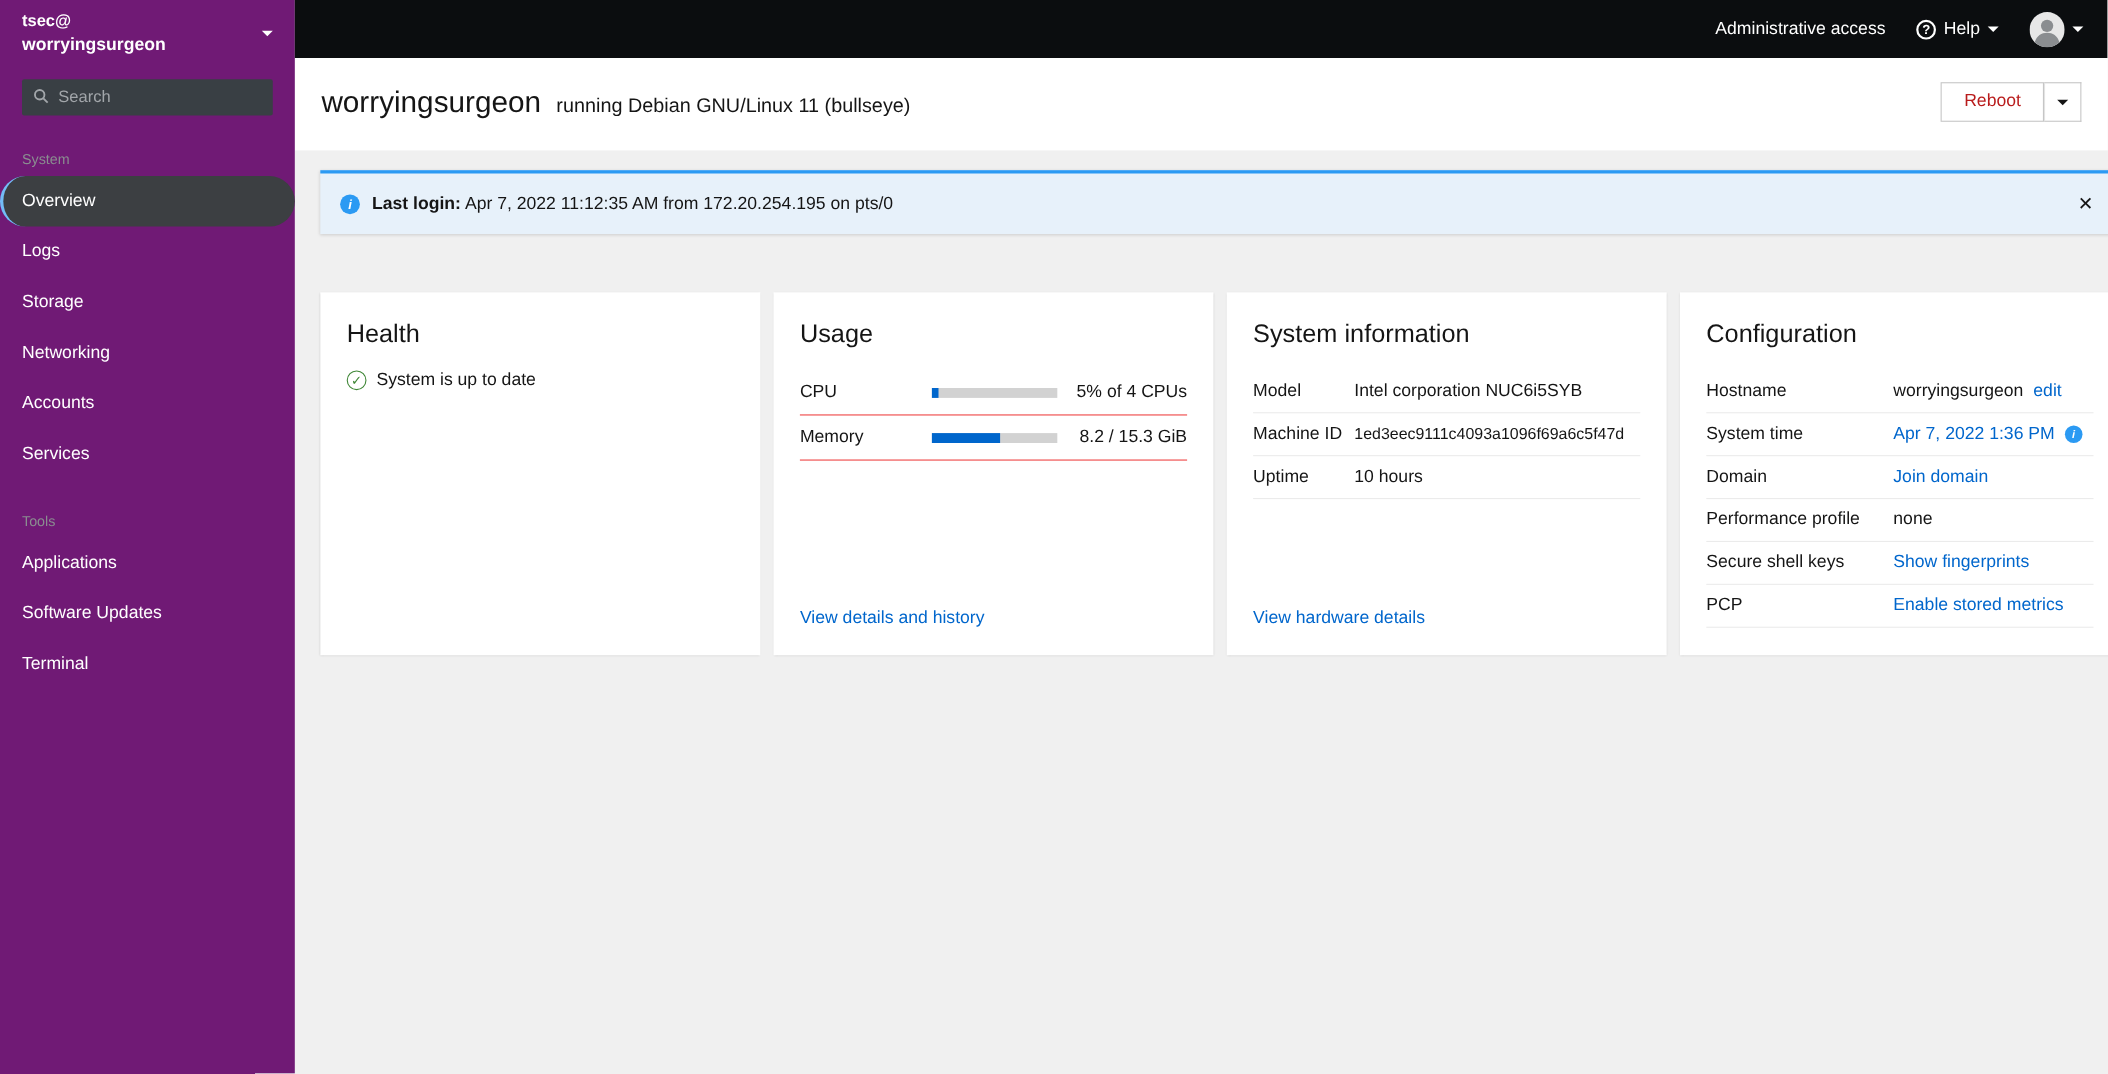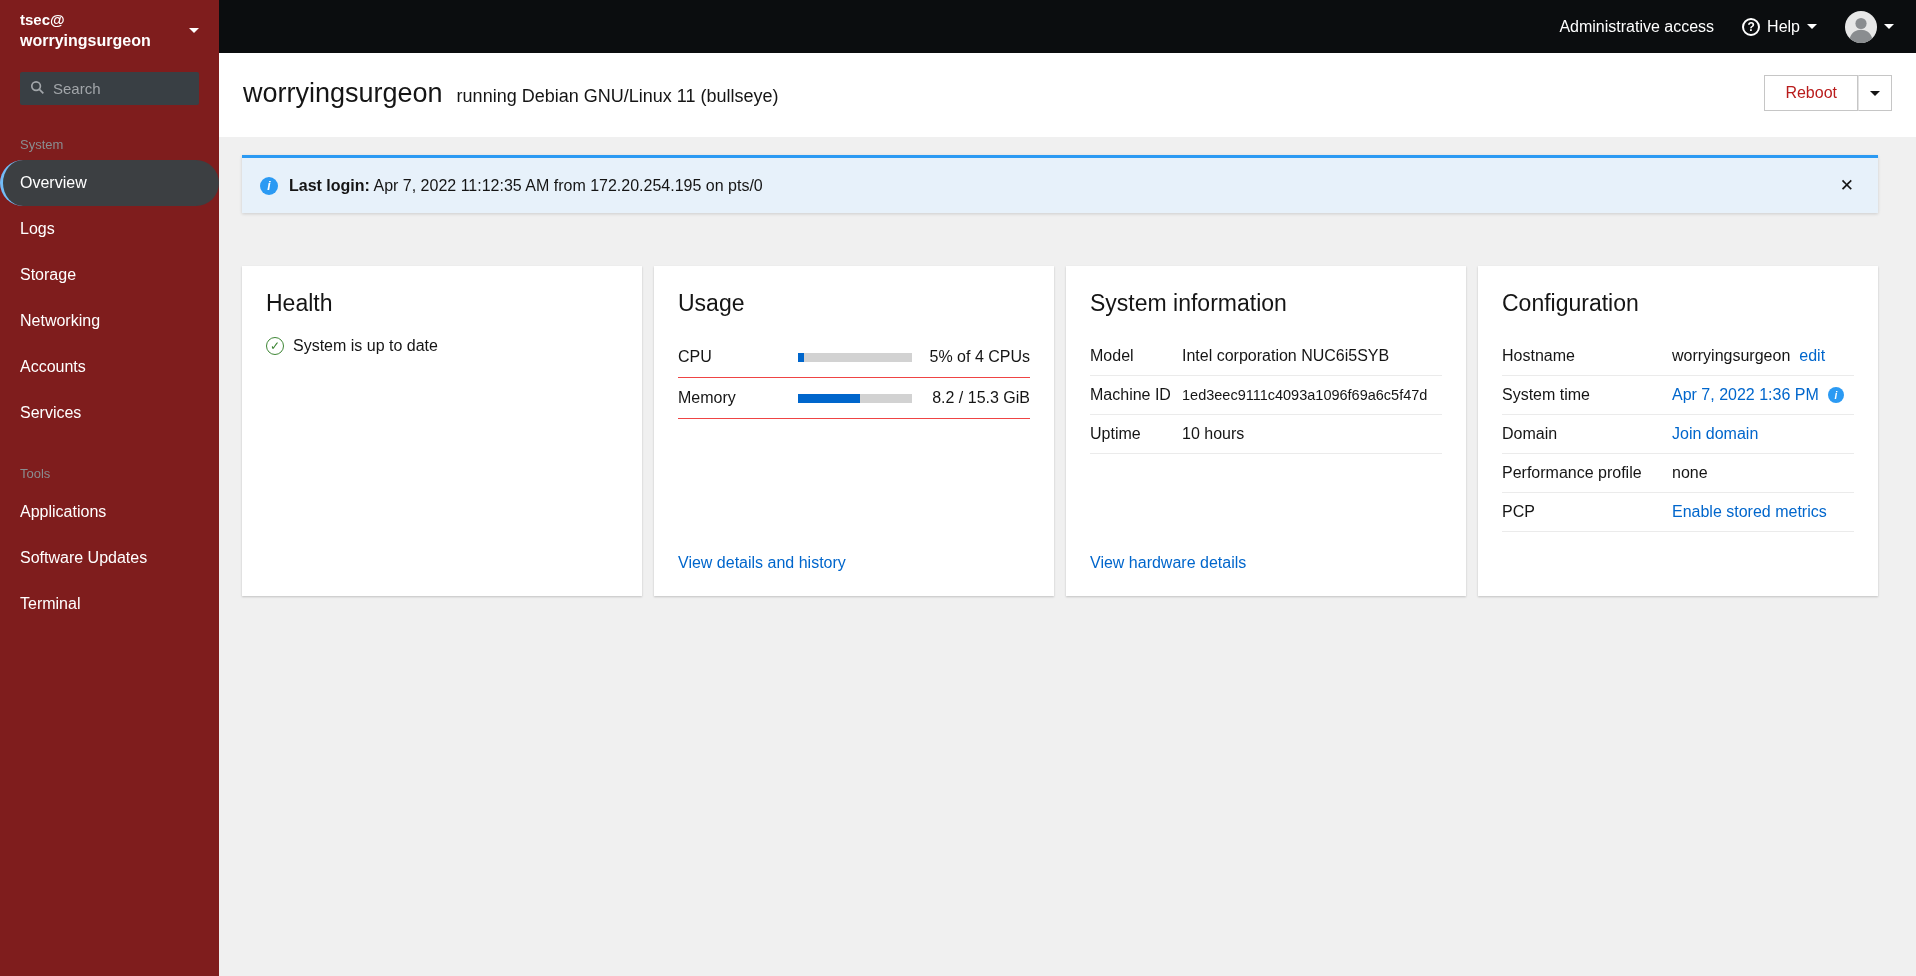--- a/index.html
+++ b/index.html
@@ -1,21 +1,21 @@
 <!DOCTYPE html>
 <html><head>
 <meta charset="utf-8">
 <style>
   * { margin:0; padding:0; box-sizing:border-box; }
   html,body { width:1916px; height:976px; }
   body { font-family:"Liberation Sans",sans-serif; display:flex; background:#f0f0f0; color:#151515; overflow:hidden; }
   button { font-family:inherit; }
 
   
-  .sidebar { width:219px; flex-shrink:0; background:#7f1d1d; display:flex; flex-direction:column; }
+  .sidebar { width:268px; flex-shrink:0; background:#701a75; display:flex; flex-direction:column; }
   .host-switcher { display:flex; align-items:center; justify-content:space-between; width:100%; background:none; border:0; color:#fff; padding:10px 20px 8px; cursor:pointer; text-align:left; }
   .host-user { display:block; font-size:15px; font-weight:700; line-height:1.35; }
   .host-name { display:block; font-size:16px; font-weight:700; line-height:1.35; }
   .caret { width:0; height:0; border-left:5px solid transparent; border-right:5px solid transparent; border-top:5px solid currentColor; display:inline-block; }
   .search-box { margin:12px 20px 16px; background:#393f44; border-radius:2px; display:flex; align-items:flex-start; gap:8px; padding:8px 10px; }
   .search-input { background:transparent; border:0; outline:none; color:#f0f0f0; font-size:15px; width:100%; }
   .search-input::placeholder { color:#a2a6aa; }
   .nav-section-label { color:#8a8d90; font-size:13px; padding:16px 20px 8px; }
   .nav-section-label.tools { padding-top:30px; }
   .nav-item { display:block; color:#fff; font-size:16px; padding:14px 20px 14px 17px; border-left:3px solid transparent; cursor:pointer; text-decoration:none;border-radius:23px; }
@@ -213,20 +213,26 @@
                 <a class="card-link">Join domain</a>
               </span>
             </div>
             <div class="kv-row">
               <span class="cfg-label">Performance profile</span>
               <span class="cfg-value">
                 <span>none</span>
               </span>
             </div>
             <div class="kv-row">
+              <span class="cfg-label">Secure shell keys</span>
+              <span class="cfg-value">
+                <a class="card-link">Show fingerprints</a>
+              </span>
+            </div>
+            <div class="kv-row">
               <span class="cfg-label">PCP</span>
               <span class="cfg-value">
                 <a class="card-link">Enable stored metrics</a>
               </span>
             </div>
           </section>
 
         </div>
       </div>
     </div>

